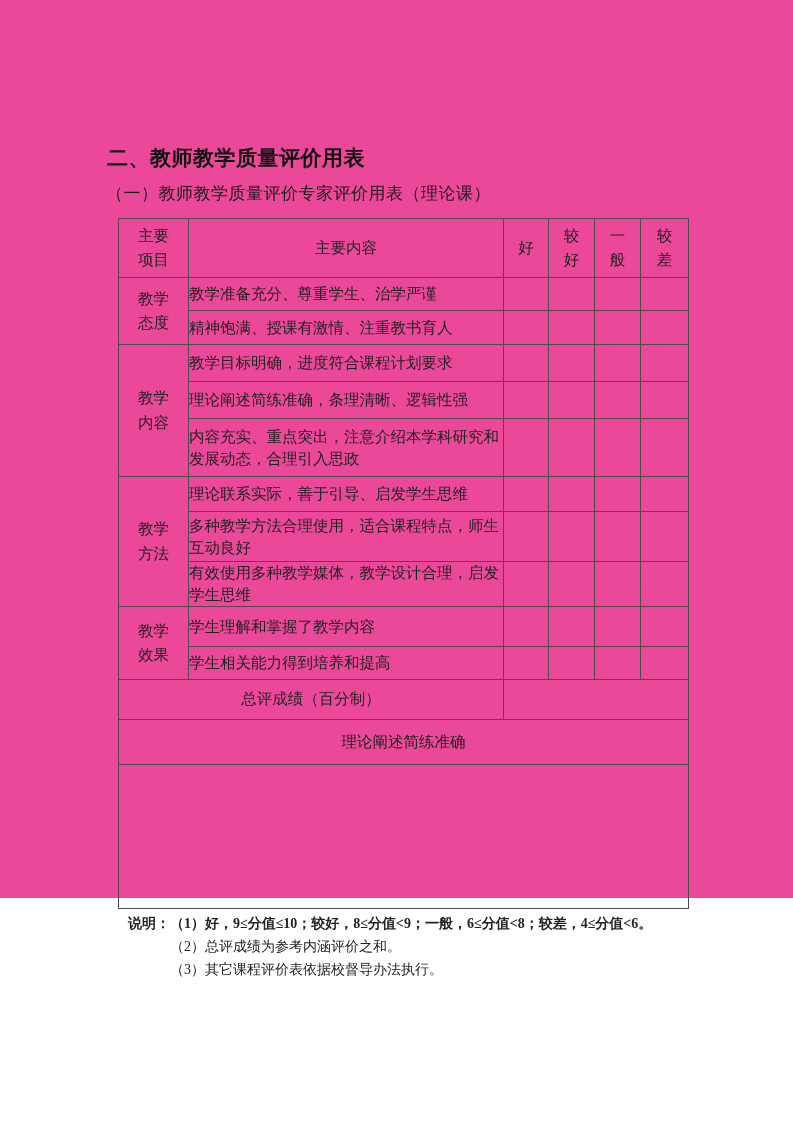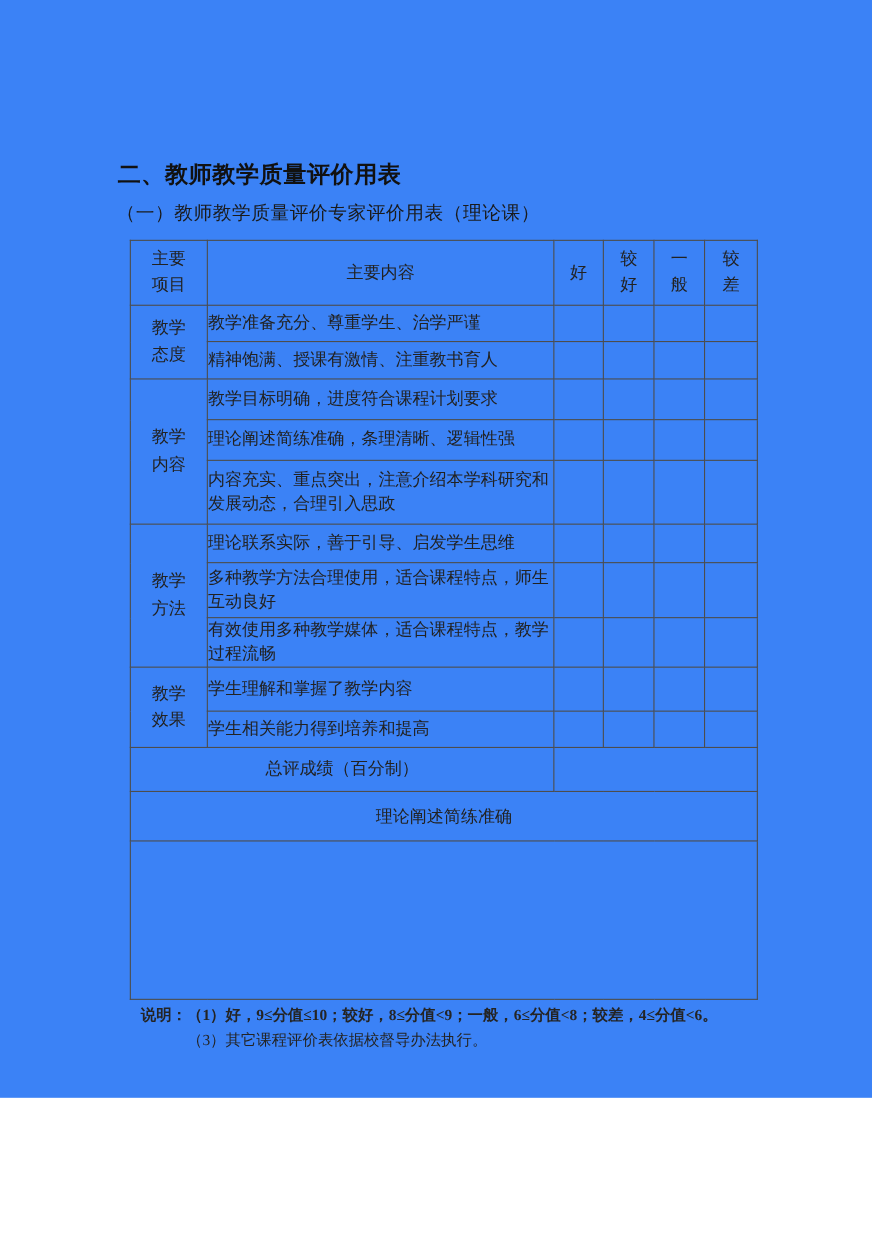--- a/index.html
+++ b/index.html
@@ -1,21 +1,21 @@
 <!DOCTYPE html>
 <html><head>
 <meta charset="utf-8">
 <style>
   html,body{margin:0;padding:0;}
   body{
     width:793px;height:1122px;background:#ffffff;
     font-family:"Liberation Serif","DejaVu Serif",serif;
     color:#1f1f1f;position:relative;overflow:hidden;
   }
-  .page{position:absolute;left:0;top:0;width:793px;height:998px;background:#3b82f6;}
+  .page{position:absolute;left:0;top:0;width:793px;height:898px;background:#ec4899;}
 
   .doc-title{
     position:absolute;left:107px;top:144px;
     font-family:"Liberation Sans","DejaVu Sans",sans-serif;
     font-weight:bold;font-size:21px;letter-spacing:0.5px;color:#111;
     white-space:nowrap;
   }
   .doc-subtitle{
     position:absolute;left:106px;top:182px;
     font-size:17px;letter-spacing:0.5px;color:#1a1a1a;
@@ -135,21 +135,21 @@
       <td class="rate"></td>
     </tr>
     <tr class="rh50">
       <td class="item">多种教学方法合理使用，适合课程特点，师生互动良好</td>
       <td class="rate"></td>
       <td class="rate"></td>
       <td class="rate"></td>
       <td class="rate"></td>
     </tr>
     <tr class="rh45">
-      <td class="item">有效使用多种教学媒体，适合课程特点，教学过程流畅</td>
+      <td class="item">有效使用多种教学媒体，教学设计合理，启发学生思维</td>
       <td class="rate"></td>
       <td class="rate"></td>
       <td class="rate"></td>
       <td class="rate"></td>
     </tr>
 
     <tr class="rh40">
       <td class="group" rowspan="2"><span class="w2">教学效果</span></td>
       <td class="item">学生理解和掌握了教学内容</td>
       <td class="rate"></td>
@@ -174,16 +174,17 @@
       <td class="problems" colspan="6">理论阐述简练准确</td>
     </tr>
     <tr class="rh144">
       <td class="blank-area" colspan="6"></td>
     </tr>
   </tbody>
     </table>
 
   <div class="notes">
     <div class="note-first"><span>说明：</span><span>（1）好，9≤分值≤10；较好，8≤分值&lt;9；一般，6≤分值&lt;8；较差，4≤分值&lt;6。</span></div>
+    <div class="note-rest">（2）总评成绩为参考内涵评价之和。</div>
     <div class="note-rest">（3）其它课程评价表依据校督导办法执行。</div>
   </div>
 
 </div>
 
 </body></html>

